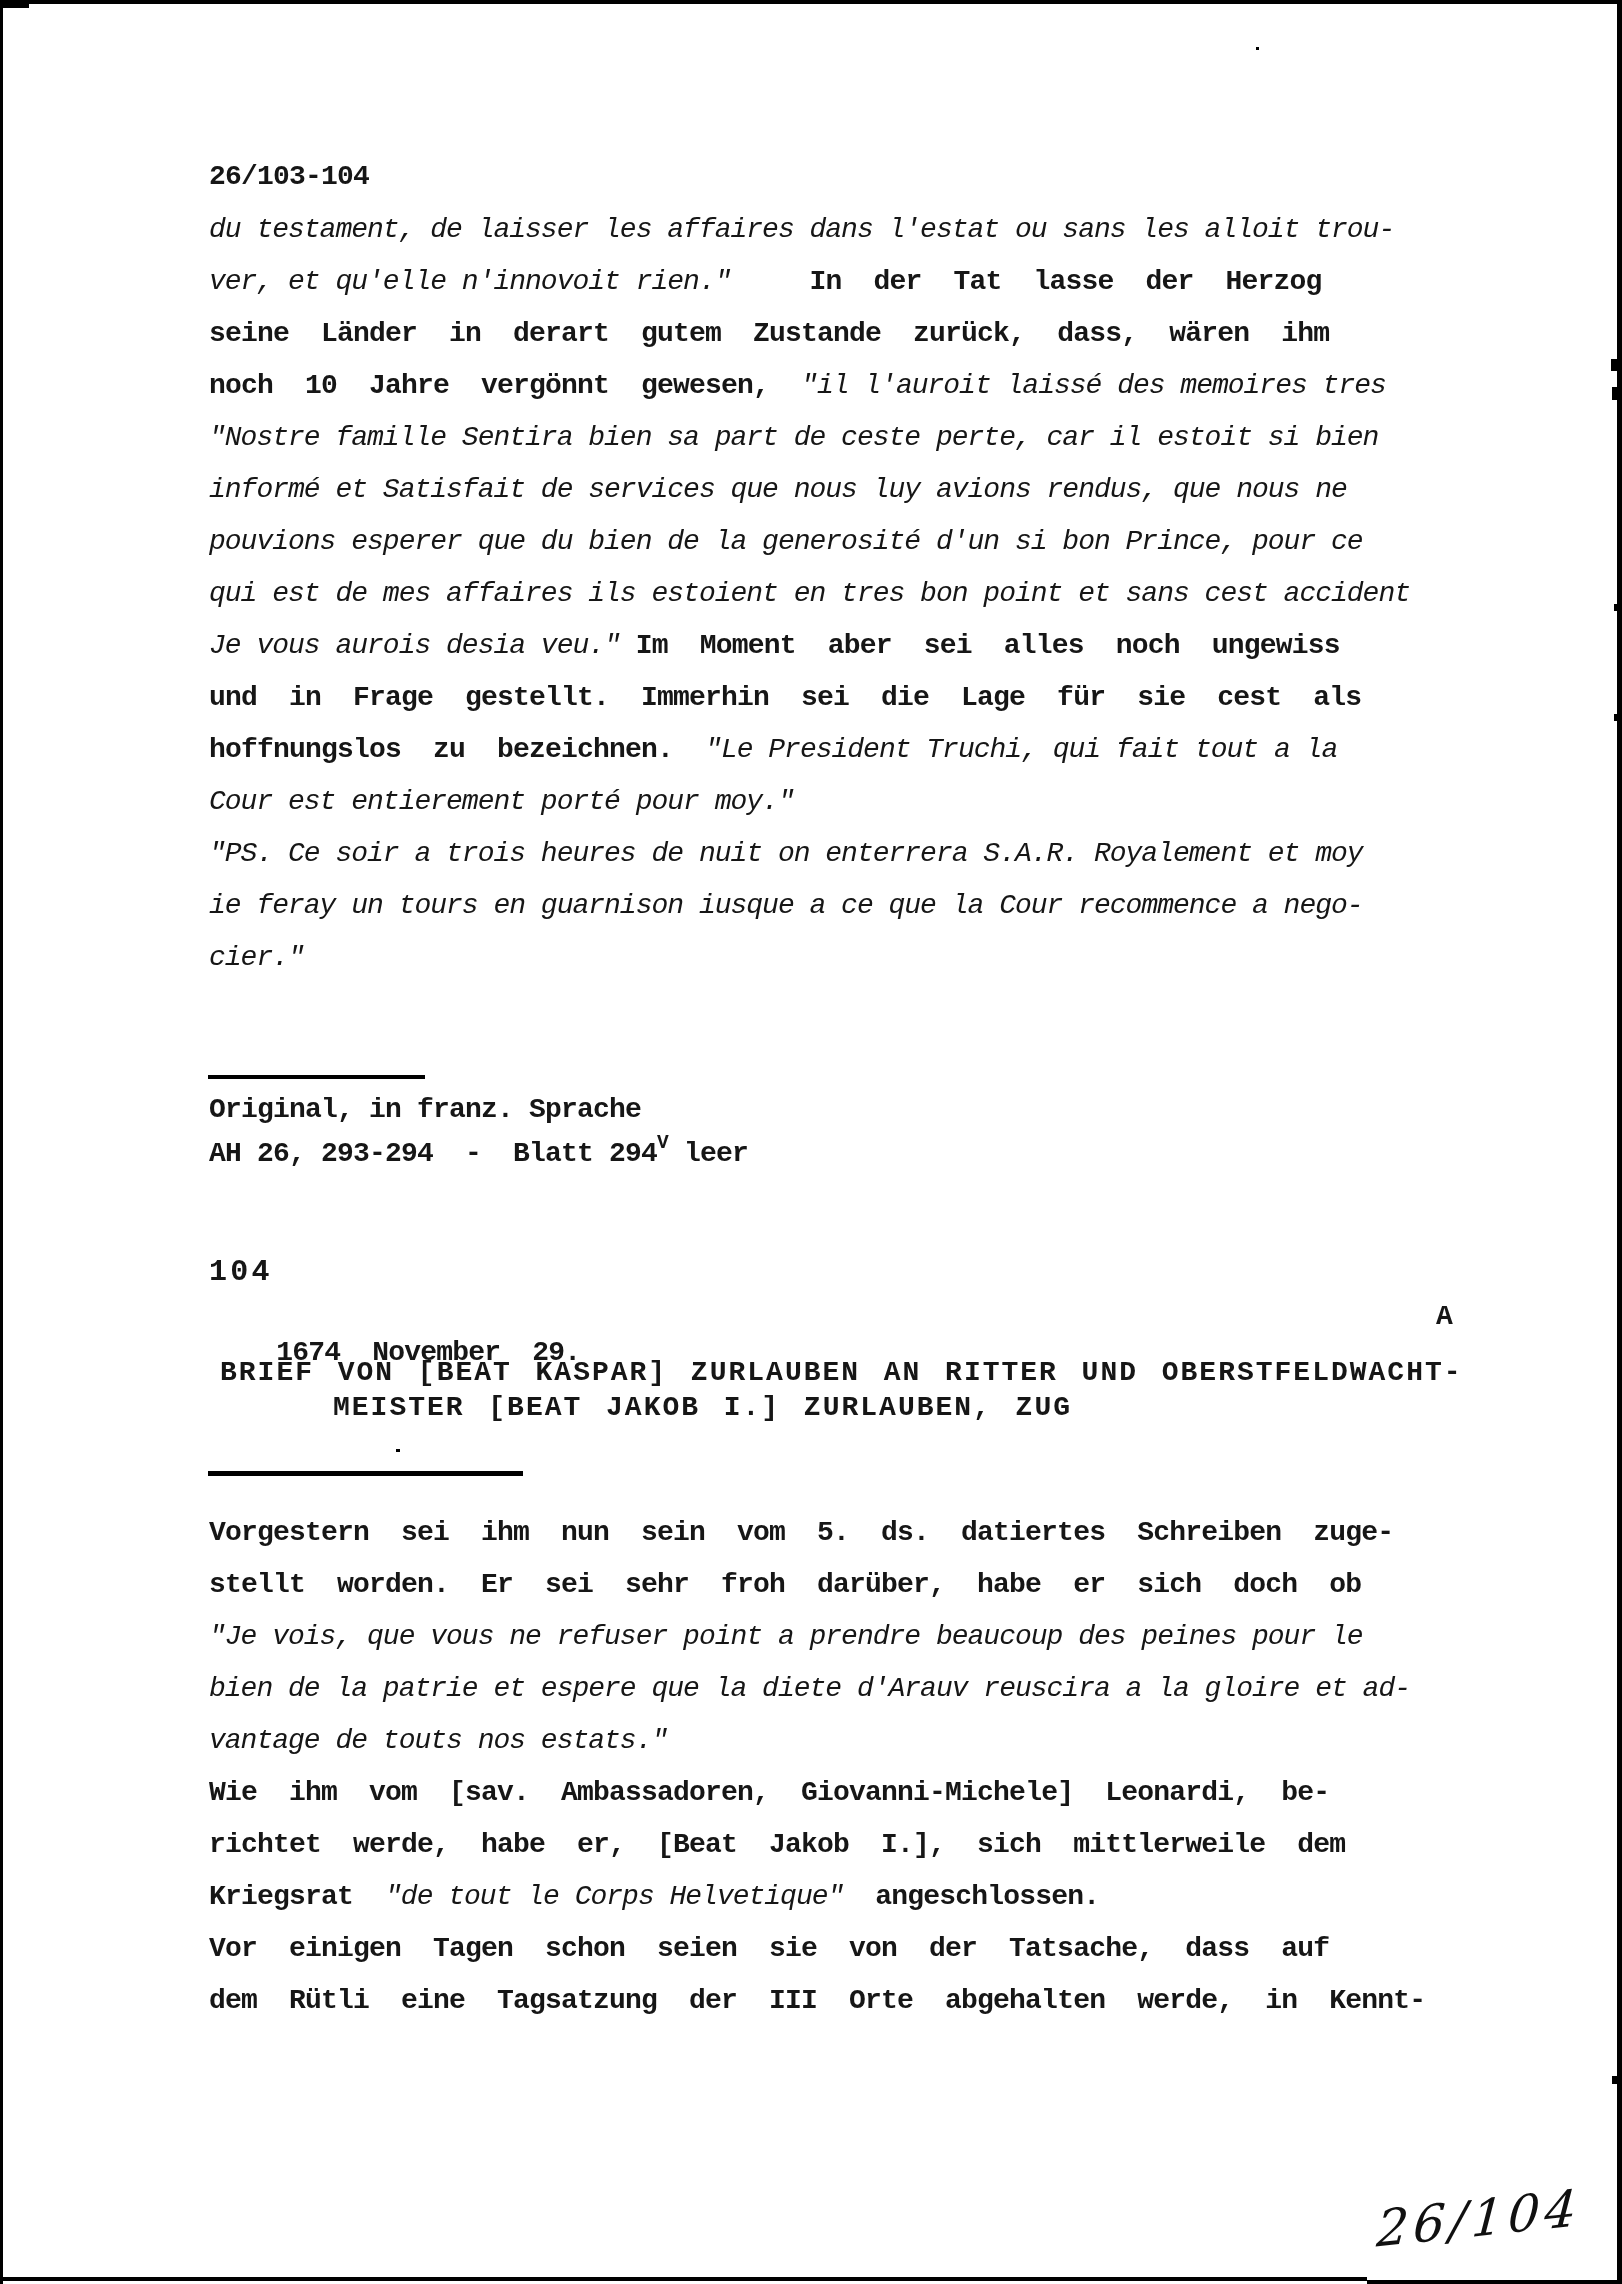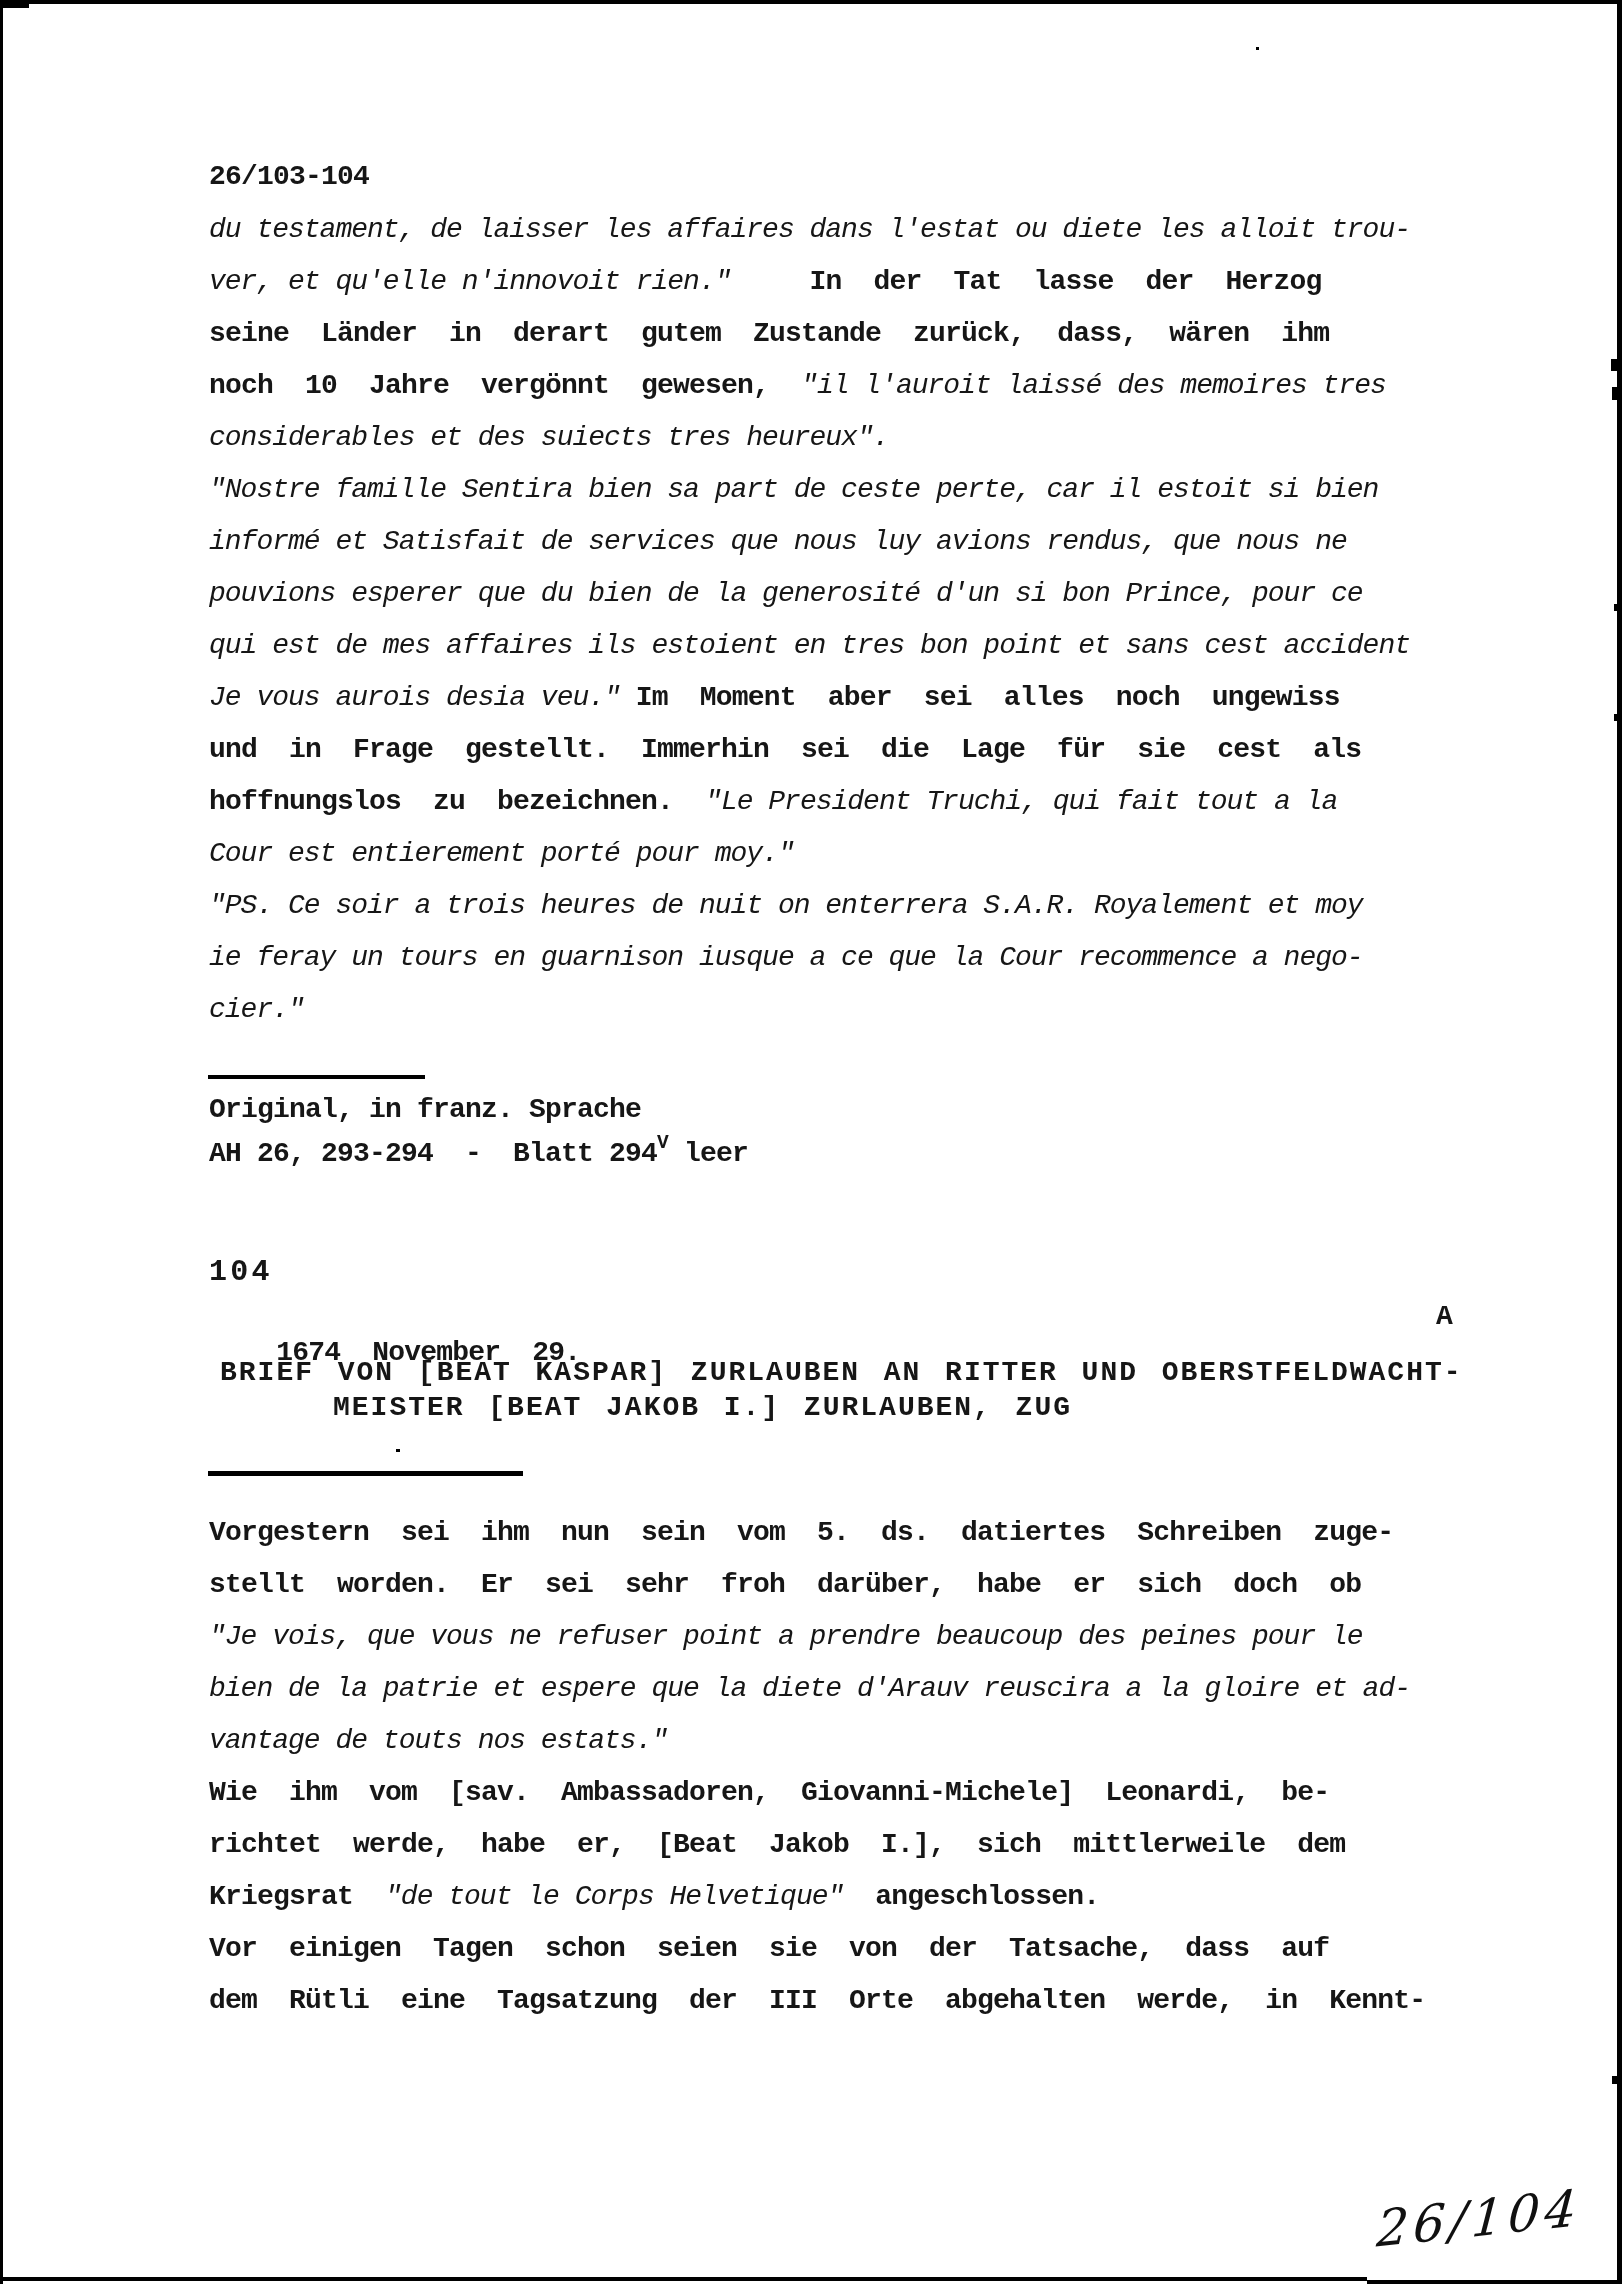--- a/index.html
+++ b/index.html
@@ -82,25 +82,24 @@
   <div class="blob b-r2"></div>
   <div class="blob b-r3"></div>
   <div class="blob b-r4"></div>
   <div class="blob b-r5"></div>
   <div class="blob speck1"></div>
   <div class="blob speck2"></div>
 
   <div class="pheader rm0">26/103-104</div>
 
   <div class="para" id="p103">
-      <div class="tl"><span class="it">du testament, de laisser les affaires dans l'estat ou diete les alloit trou-</span></div>
+      <div class="tl"><span class="it">du testament, de laisser les affaires dans l'estat ou sans les alloit trou-</span></div>
       <div class="tl"><span class="it">ver, et qu'elle n'innovoit rien."     </span><span class="rm">In der Tat lasse der Herzog</span></div>
       <div class="tl"><span class="rm">seine Länder in derart gutem Zustande zurück, dass, wären ihm</span></div>
       <div class="tl"><span class="rm">noch 10 Jahre vergönnt gewesen, </span><span class="it">"il l'auroit laissé des memoires tres</span></div>
-      <div class="tl"><span class="it">considerables et des suiects tres heureux".</span></div>
       <div class="tl"><span class="it">"Nostre famille Sentira bien sa part de ceste perte, car il estoit si bien</span></div>
       <div class="tl"><span class="it">informé et Satisfait de services que nous luy avions rendus, que nous ne</span></div>
       <div class="tl"><span class="it">pouvions esperer que du bien de la generosité d'un si bon Prince, pour ce</span></div>
       <div class="tl"><span class="it">qui est de mes affaires ils estoient en tres bon point et sans cest accident</span></div>
       <div class="tl"><span class="it">Je vous aurois desia veu." </span><span class="rm">Im Moment aber sei alles noch ungewiss</span></div>
       <div class="tl"><span class="rm">und in Frage gestellt. Immerhin sei die Lage für sie cest als</span></div>
       <div class="tl"><span class="rm">hoffnungslos zu bezeichnen. </span><span class="it">"Le President Truchi, qui fait tout a la</span></div>
       <div class="tl"><span class="it">Cour est entierement porté pour moy."</span></div>
       <div class="tl"><span class="it">"PS. Ce soir a trois heures de nuit on enterrera S.A.R. Royalement et moy</span></div>
       <div class="tl"><span class="it">ie feray un tours en guarnison iusque a ce que la Cour recommence a nego-</span></div>

